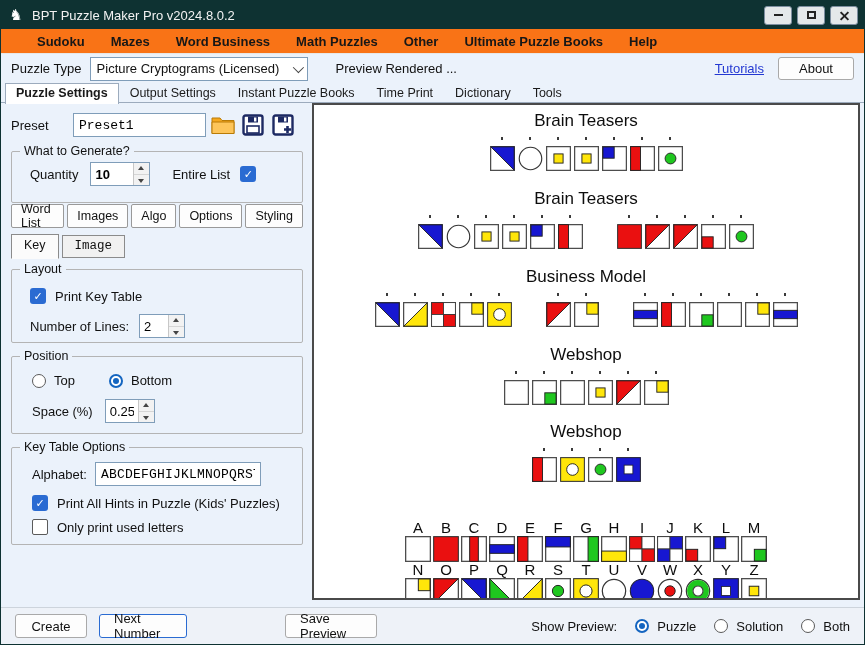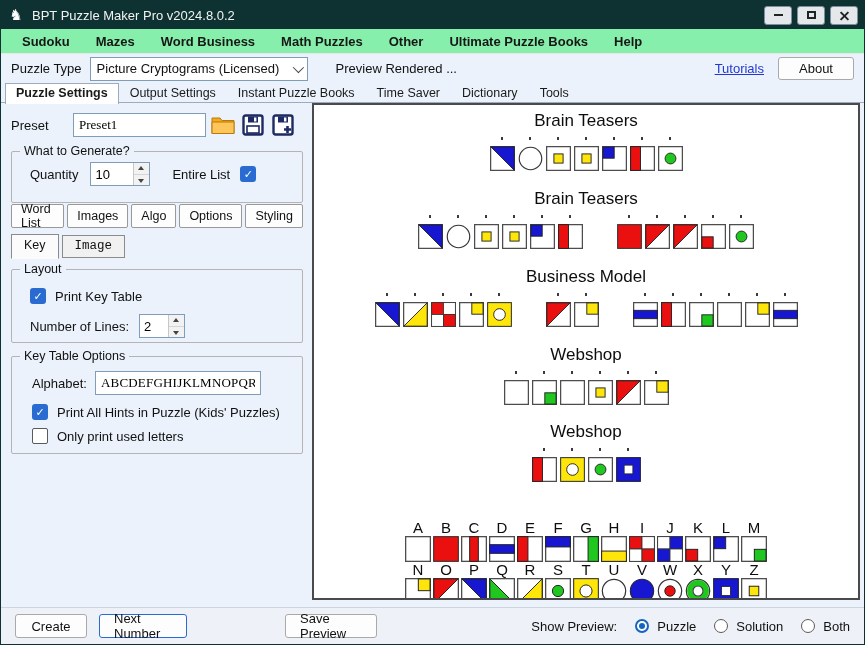--- a/index.html
+++ b/index.html
@@ -13,21 +13,21 @@
   .title-text { font-size:13px; color:#f2f2f2; }
   .win-controls { margin-left:auto; display:flex; gap:5px; }
   .winbtn { width:28px; height:19px; background:#e4e8ea; border:1px solid #7d8ea0; border-radius:3px; display:flex; align-items:center; justify-content:center; position:relative; cursor:default; }
   .winbtn .bar { width:9px; height:2px; background:#222; display:block; }
   .winbtn .box { width:9px; height:8px; border:2px solid #222; display:block; }
   .winbtn .x1,.winbtn .x2 { position:absolute; left:8px; top:8px; width:11px; height:2px; background:#222; }
   .winbtn .x1 { transform:rotate(45deg); }
   .winbtn .x2 { transform:rotate(-45deg); }
 
   
-  .menubar { height:25px; background:#86efac; display:flex; align-items:center; padding-left:8px; border-bottom:1px solid #e7e7e7; }
+  .menubar { height:25px; background:#f97316; display:flex; align-items:center; padding-left:23px; border-bottom:1px solid #e7e7e7; }
   .menuitem { padding:0 13px; font-weight:700; font-size:13px; color:#171717; }
 
   
   .toolbar { height:29px; display:flex; align-items:center; padding:0 10px; }
   .tb-label { margin-right:8px; }
   .combo { width:218px; height:24px; background:#fff; border:1px solid #7f9db9; display:flex; align-items:center; padding:0 6px; position:relative; }
   .combo-value { white-space:nowrap; overflow:hidden; flex:1; }
   .chev { width:8px; height:8px; border-right:1.6px solid #444; border-bottom:1.6px solid #444; transform:rotate(45deg) translateY(-2px); margin-left:4px; }
   .preview-status { margin-left:28px; color:#111; }
   .toolbar-right { margin-left:auto; display:flex; align-items:center; gap:14px; }
@@ -40,21 +40,21 @@
   .tab { padding:2px 10px 3px; font-size:12.5px; color:#1a1a1a; border:1px solid transparent; border-bottom:none; }
   .tab.active { background:#fff; border-color:#9cabbd; font-weight:700; margin-bottom:-1px; padding-bottom:4px; }
 
   
   .content { position:relative; height:507px; }
   .leftpanel { position:absolute; left:0; top:0; width:308px; height:100%; padding:6px 6px 0 10px; }
 
   .row { display:flex; align-items:center; }
   .preset-row { margin-top:2px; height:28px; }
   .preset-row .lbl { width:62px; }
-  .textinput { height:24px; border:1px solid #7f9db9; background:#fff; font-family:Liberation Serif, serif; font-size:13px; padding:0 5px; }
+  .textinput { height:24px; border:1px solid #7f9db9; background:#fff; font-family:Liberation Mono, monospace; font-size:13px; padding:0 5px; }
   .preset-input { width:133px; }
   .iconbtn { width:27px; height:26px; background:transparent; border:none; display:flex; align-items:center; justify-content:center; margin-left:3px; }
 
   .groupbox { position:relative; border:1px solid #b4b4b4; border-radius:2px; padding:14px 8px 8px; }
   .gb-label { position:absolute; top:-8px; left:8px; background:#ebf2fb; padding:0 4px; font-size:12.5px; }
 
   .gen-box { margin-top:12px; height:52px; padding-top:10px; }
   .gen-box .row { margin-left:10px; }
   .spin { display:inline-flex; height:24px; border:1px solid #7f9db9; background:#fff; }
   .spininput { border:none; outline:none; height:100%; font-family:inherit; font-size:13px; padding:0 4px; }
@@ -160,21 +160,21 @@
     <div class="toolbar-right">
       <a class="link" href="#">Tutorials</a>
       <span class="btn about-btn">About</span>
     </div>
   </div>
 
   <div class="tabstrip">
     <span class="tab active">Puzzle Settings</span>
     <span class="tab">Output Settings</span>
     <span class="tab">Instant Puzzle Books</span>
-    <span class="tab">Time Saver</span>
+    <span class="tab">Time Print</span>
     <span class="tab">Dictionary</span>
     <span class="tab">Tools</span>
   </div>
 
   <div class="content">
     <div class="leftpanel">
 
       <div class="row preset-row">
         <span class="lbl">Preset</span>
         <input class="textinput preset-input" value="Preset1" style="">
@@ -200,21 +200,21 @@
               <path d="M15.5 12 v7 M12 15.5 h7" stroke="#1d2a63" stroke-width="2.6"></path>
             </svg>
         </span>
       </div>
 
       <div class="groupbox gen-box">
         <span class="gb-label">What to Generate?</span>
         <div class="row">
           <span>Quantity</span>
           <span class="spin" style="margin-left:12px">
-            <input class="spininput" style="width: 42px;" value="10">
+            <input class="spininput" style="width: 42px; font-weight: bold;" value="10">
             <span class="spinbtns">
                 <button class="spinbtn up"></button>
                 <button class="spinbtn dn"></button>
               </span>
           </span>
           <span style="margin-left:22px">Entire List</span>
           <span class="cb checked" style="margin-left:10px">
               <span class="tick">✓</span>
             </span>
         </div>
@@ -246,20 +246,39 @@
           <span class="spin" style="margin-left:10px">
             <input class="spininput" style="width: 28px;" value="2">
             <span class="spinbtns">
                 <button class="spinbtn up"></button>
                 <button class="spinbtn dn"></button>
               </span>
           </span>
         </div>
       </div>
 
+      <div class="groupbox pos-box">
+        <span class="gb-label">Position</span>
+        <div class="row row1">
+          <span class="radio"></span>
+          <span class="radio-lbl">Top</span>
+          <span class="radio sel" style="margin-left:34px"></span>
+          <span class="radio-lbl">Bottom</span>
+        </div>
+        <div class="row row2">
+          <span>Space (%)</span>
+          <span class="spin" style="margin-left:12px">
+            <input class="spininput" style="width: 32px;" value="0.25">
+            <span class="spinbtns">
+                <button class="spinbtn up"></button>
+                <button class="spinbtn dn"></button>
+              </span>
+          </span>
+        </div>
+      </div>
 
       <div class="groupbox keyopt-box">
         <span class="gb-label">Key Table Options</span>
         <div class="row row1">
           <span>Alphabet:</span>
           <input class="textinput alpha-input" value="ABCDEFGHIJKLMNOPQRSTUVW" style="">
         </div>
         <div class="row row2">
           <span class="cb checked">
               <span class="tick">✓</span>

